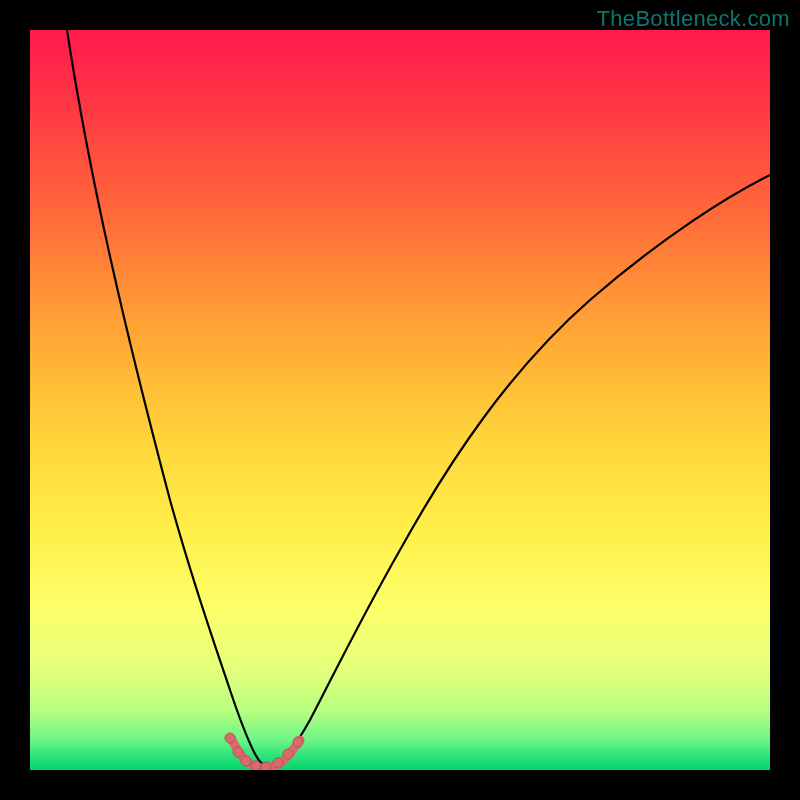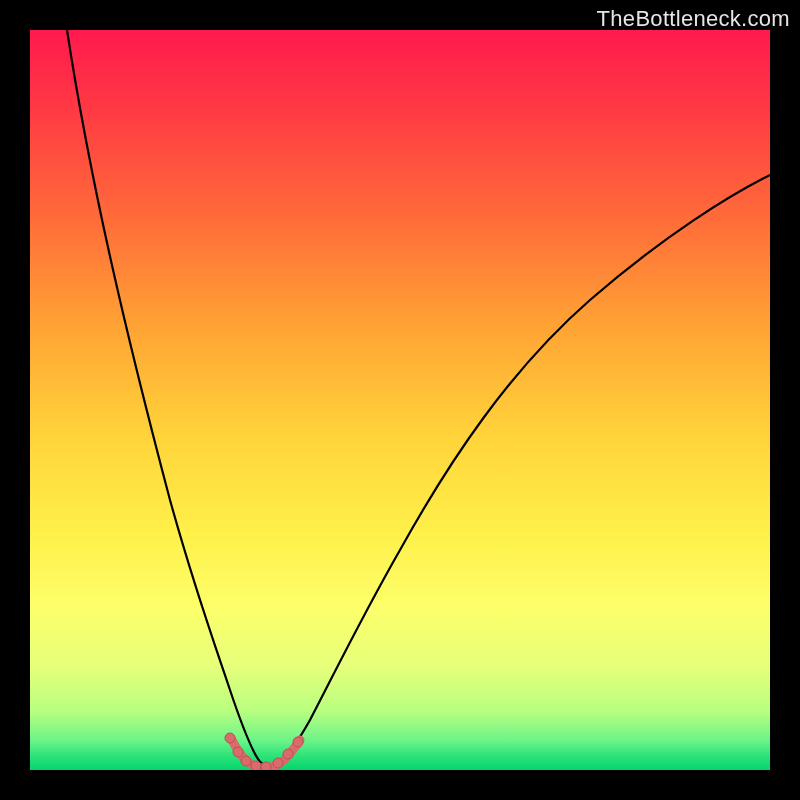--- a/index.html
+++ b/index.html
@@ -29,21 +29,21 @@
       #b8ff80 92%,
       #6cf488 96%,
       #2de47a 98%,
       #06d46e 100%
     );
   }
   .watermark {
     position: absolute;
     top: 6px;
     right: 10px;
-    color: #e5e5e5;
+    color: #0f766e;
     font-size: 22px;
     font-weight: 500;
     letter-spacing: 0.3px;
     z-index: 50;
   }
   svg.curve {
     position: absolute;
     left: 0;
     top: 0;
     width: 740px;

